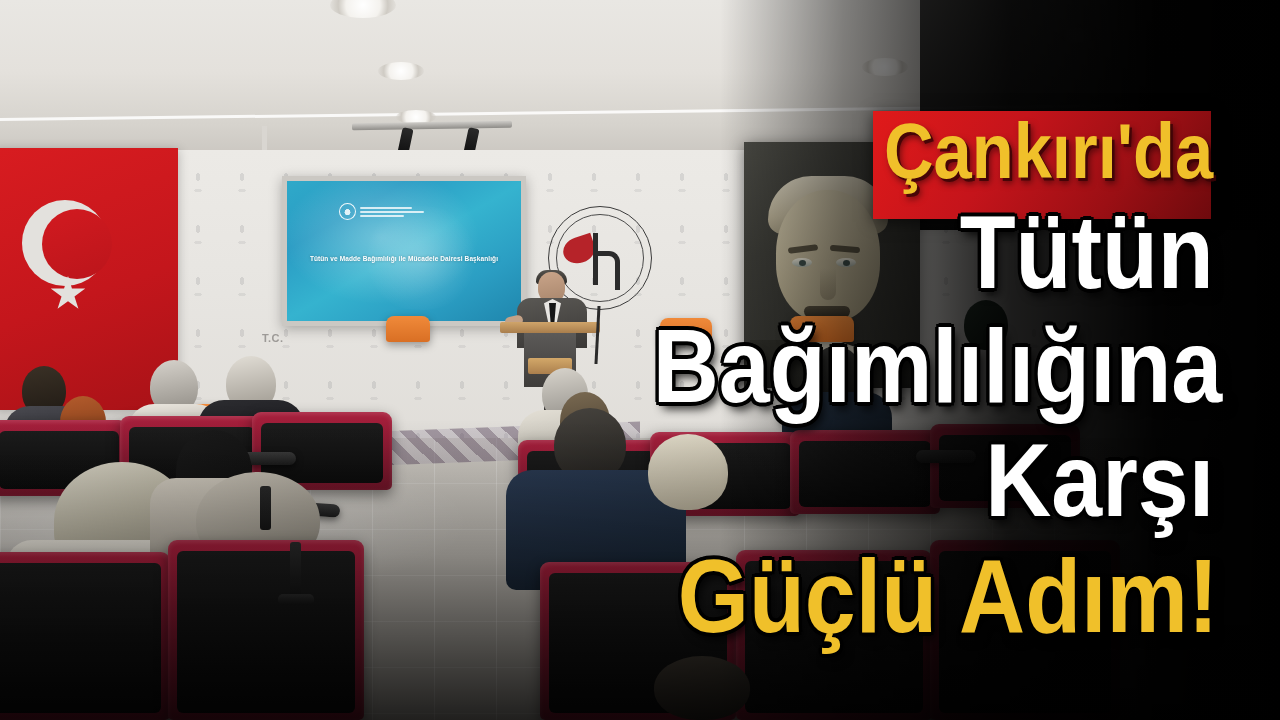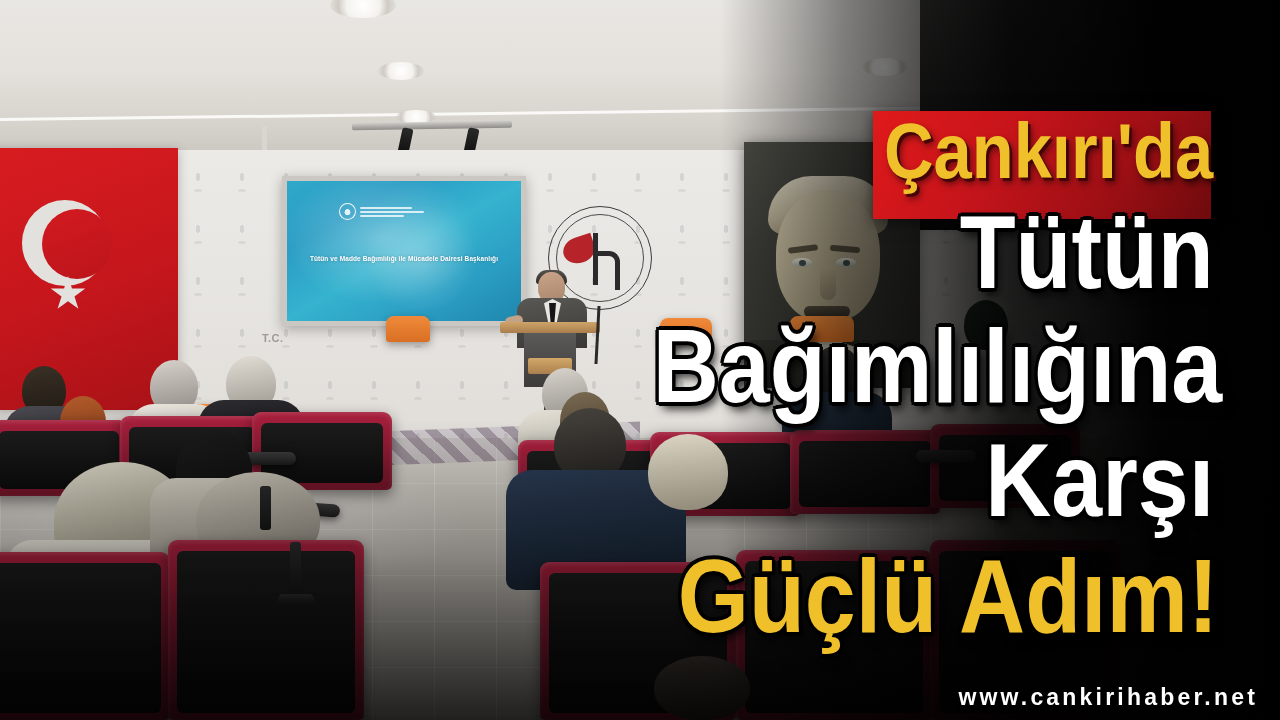--- a/index.html
+++ b/index.html
@@ -606,16 +606,15 @@
     <div class="hl-line hl-kicker">Çankırı'da</div>
 
     <div class="hl-line hl-white hl-l2">Tütün</div>
 
     <div class="hl-line hl-white hl-l3">Bağımlılığına</div>
 
     <div class="hl-line hl-white hl-l4">Karşı</div>
 
     <div class="hl-line hl-yellow hl-l5">Güçlü Adım!</div>
 
-    <div class="site">www.cankirihaber.net</div>
   </div>
 
 </div>
 
 </body></html>

